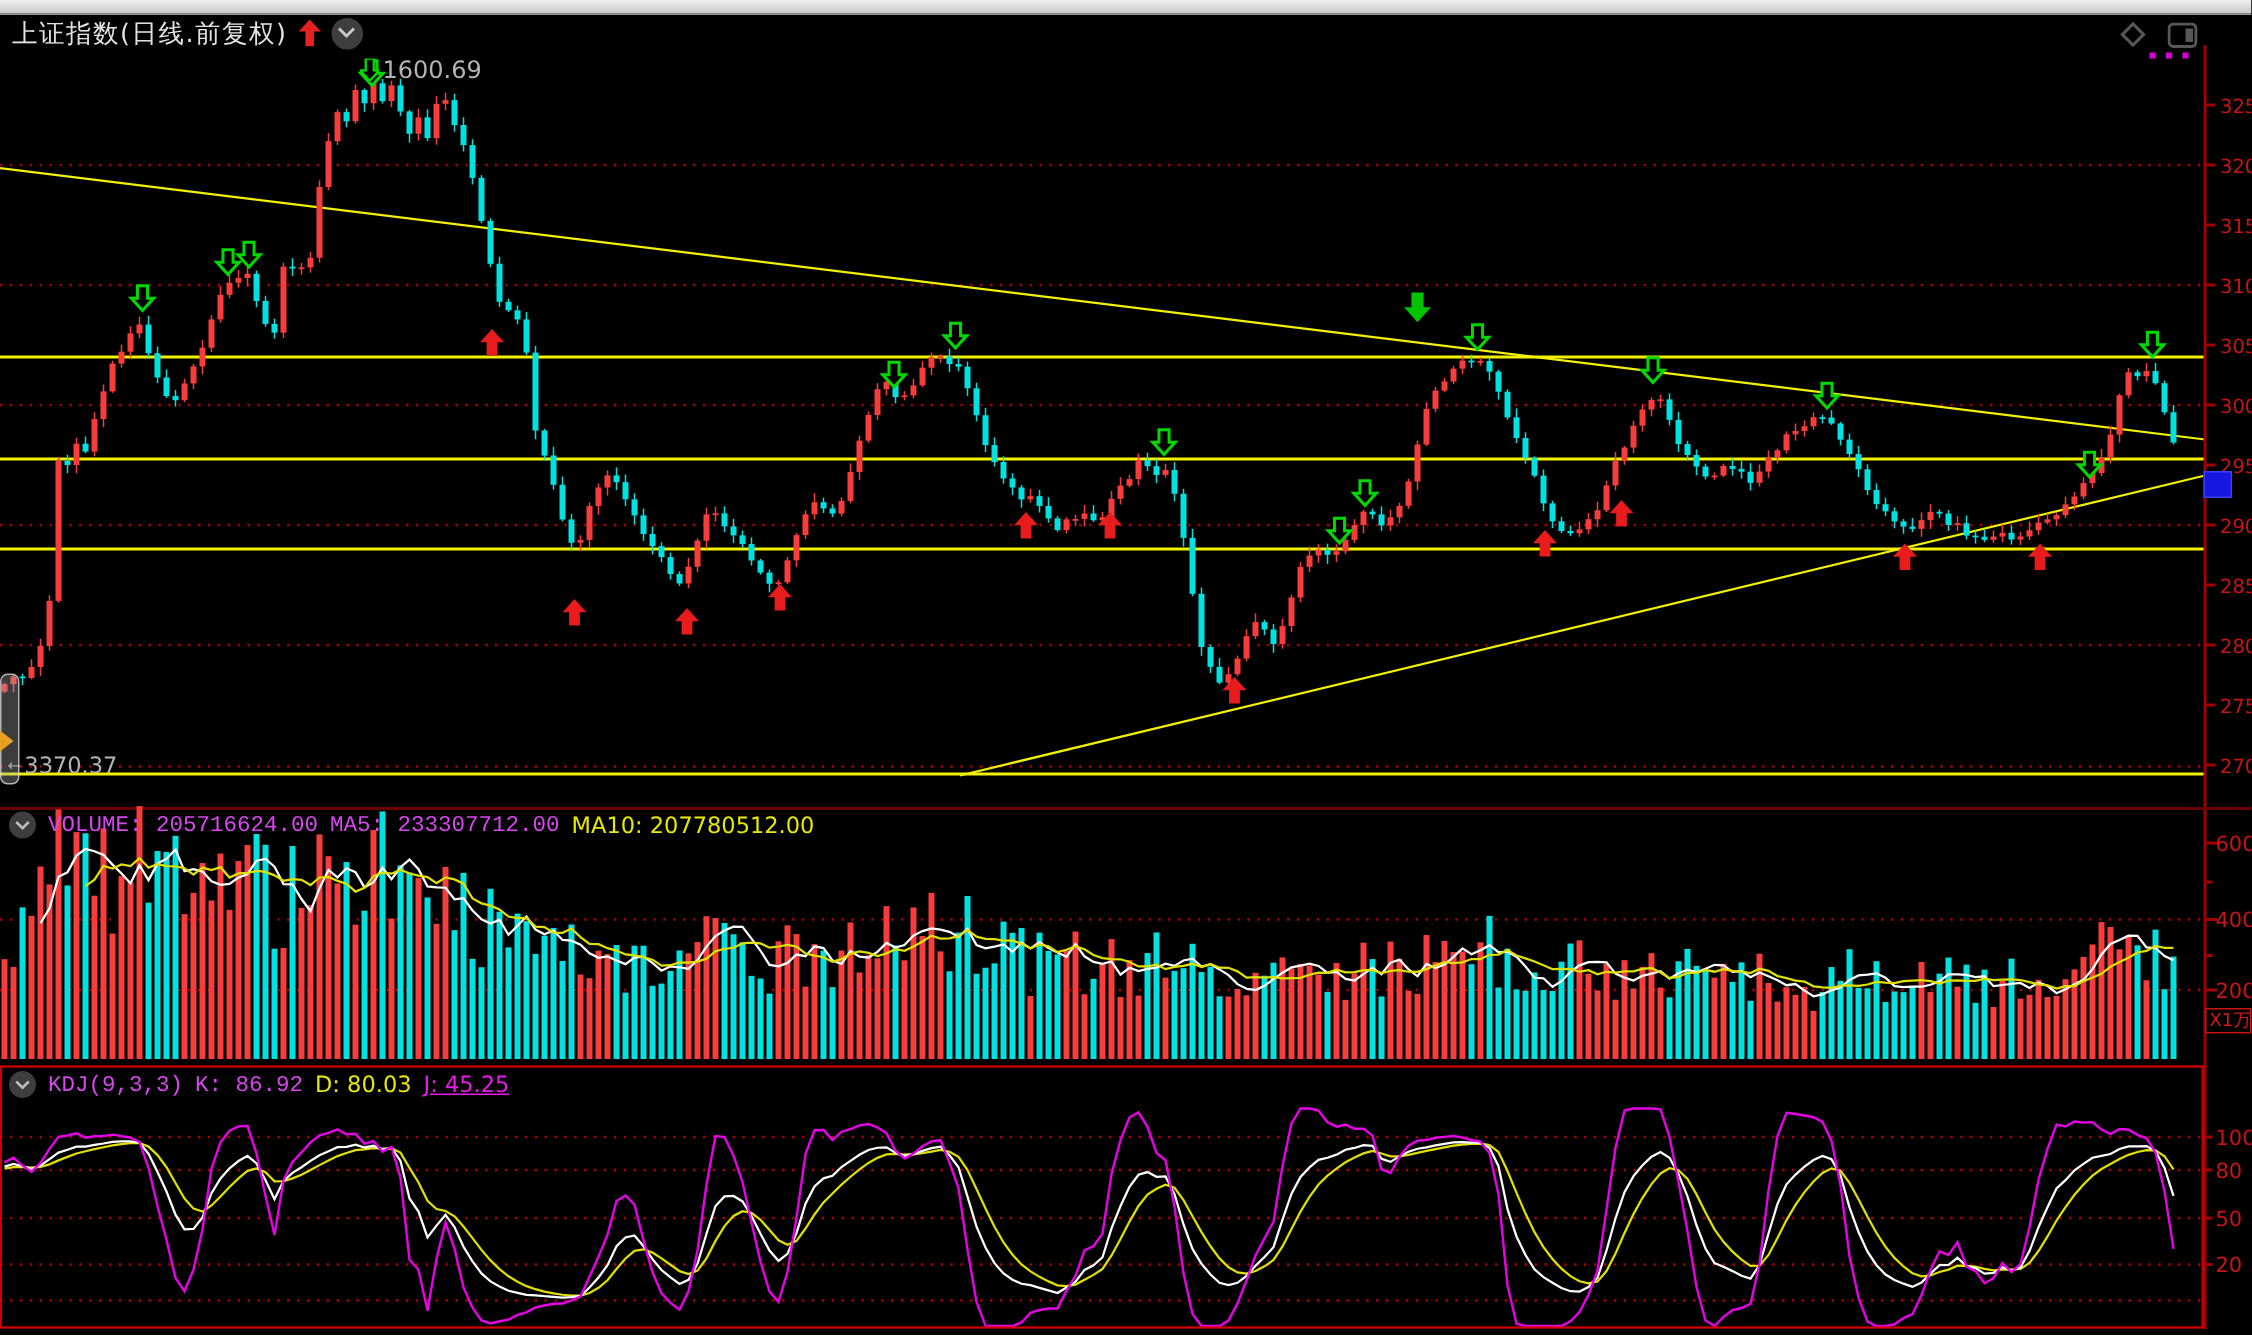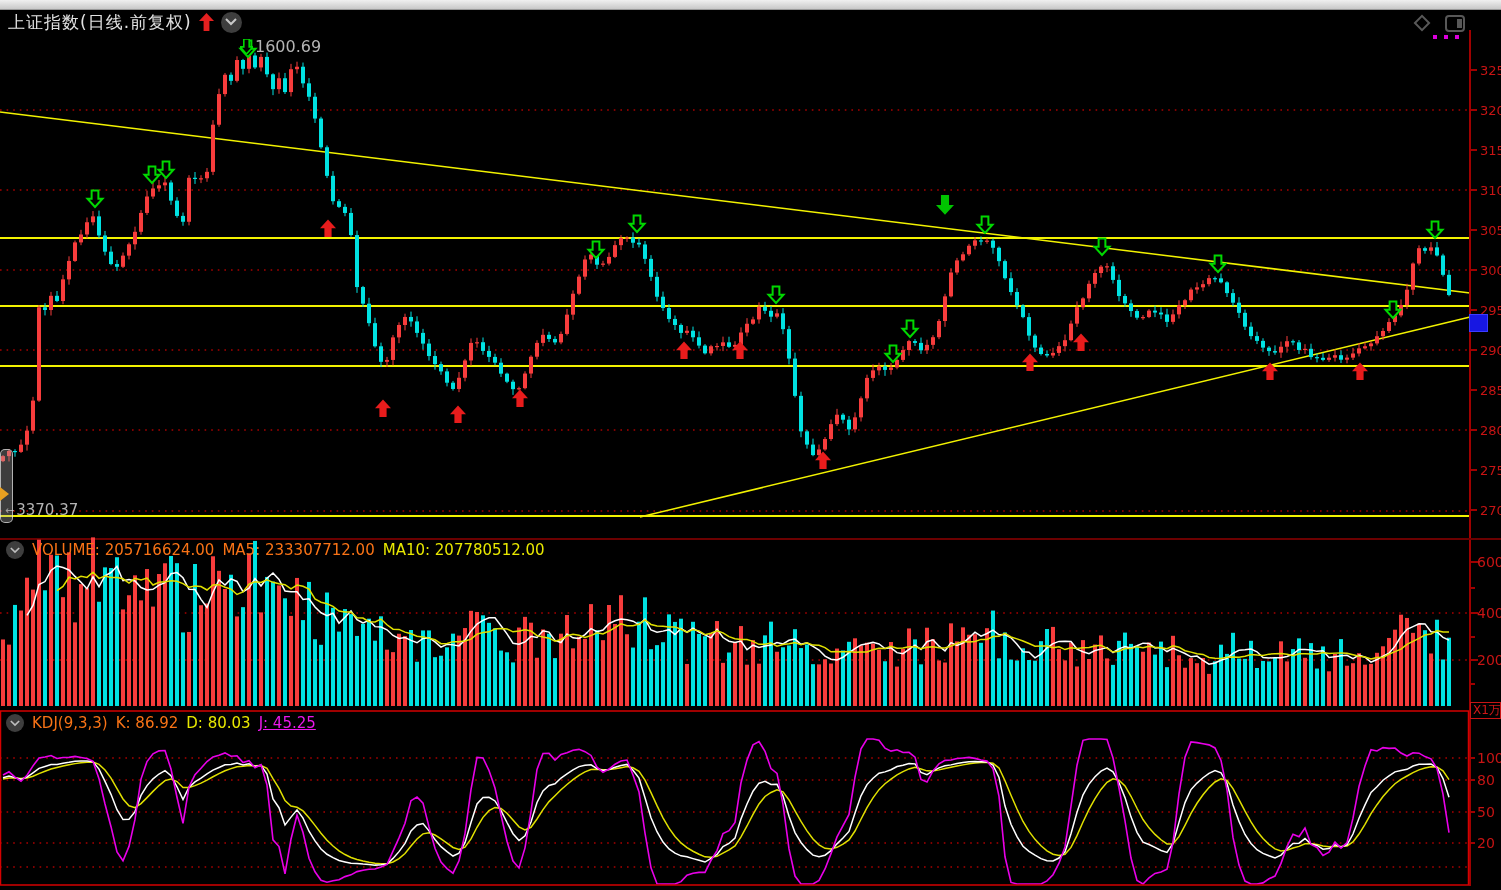--- a/index.html
+++ b/index.html
@@ -8,32 +8,32 @@
   #topbar { position:absolute; left:0; top:0; width:1501px; height:10px;
             background:linear-gradient(#f0f0f0,#c8c8c8); border-bottom:1px solid #999; }
   #chart-svg { position:absolute; left:0; top:0; }
   .ovl { position:absolute; white-space:nowrap; }
   #title-row { left:8px; top:11px; height:22px; display:flex; align-items:center; gap:7px;text-align:center; }
   #title-text { color:#e2e2e2; font-size:17px; letter-spacing:1px; }
   .chev-btn { width:21px; height:21px; border-radius:50%; background:#3e3e3e;
               display:flex; align-items:center; justify-content:center; }
   .chev-btn svg { display:block; }
   .hdr { display:flex; align-items:center; gap:8px; font-size:15px; }
-  .hdr .white { color:#f97316; }
+  .hdr .white { color:#d946ef;font-family:Liberation Mono, monospace; }
   .hdr .yellow { color:#e8e800; }
   .hdr .magenta { color:#ea18ea;text-decoration:underline; }
   #vol-header { left:6px; top:541px; }
   #kdj-header { left:6px; top:714px; }
   #peak-label { left:240px; top:37px; color:#b4b4b4; font-size:16px; display:flex; align-items:center; gap:2px;}
   #low-label  { left:5px; top:501px; color:#b4b4b4; font-size:15px; display:flex; align-items:center; gap:2px;}
   #low-label .mini { font-size:11px; color:#9a9a9a; }
   #price-badge { left:1469px; top:314px; width:18px; height:18px; background:#1717e2;
                  color:#fff; font-size:13px; line-height:18px; padding-left:17px;
                  overflow:hidden; border:1px solid #3c3cff; }
-  #xmult { left:1470px; top:702px; width:31px; height:17px; border:1px solid #c81414;
+  #xmult { left:1470px; top:672px; width:31px; height:17px; border:1px solid #c81414;
            color:#d01818; font-size:12px; line-height:15px; padding-left:2px; overflow:hidden; background:#000; }
   #tr-icons { right:36px; top:13px; display:flex; gap:13px; align-items:center; }
   #tr-dots { right:42px; top:35px; display:flex; gap:7px; }
   #tr-dots i { width:4px; height:4px; background:#dc00dc; display:block; }
   #left-thumb { left:0; top:449px; width:13px; height:74px; border:1px solid rgba(230,230,230,.7);
                 background:rgba(175,175,175,.35); border-radius:5px; }
   #left-tri { left:0; top:487px; width:0; height:0;
               border-left:9px solid #e8a020; border-top:7px solid transparent; border-bottom:7px solid transparent; }
 </style>
 </head>

